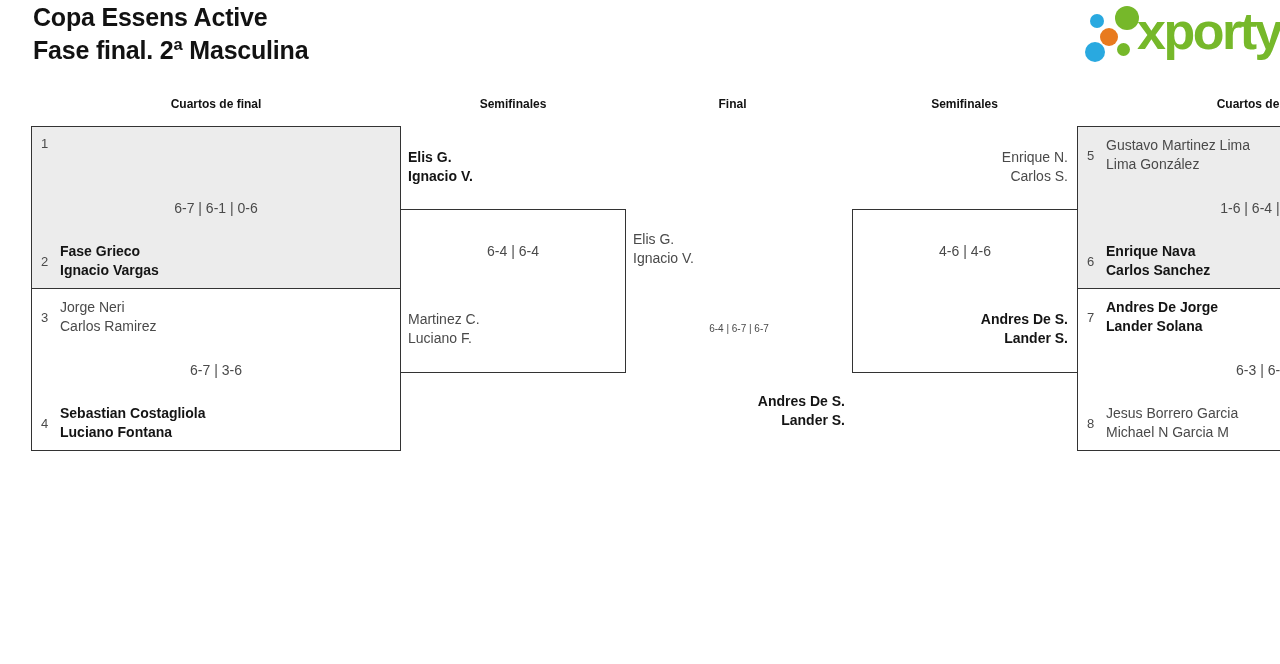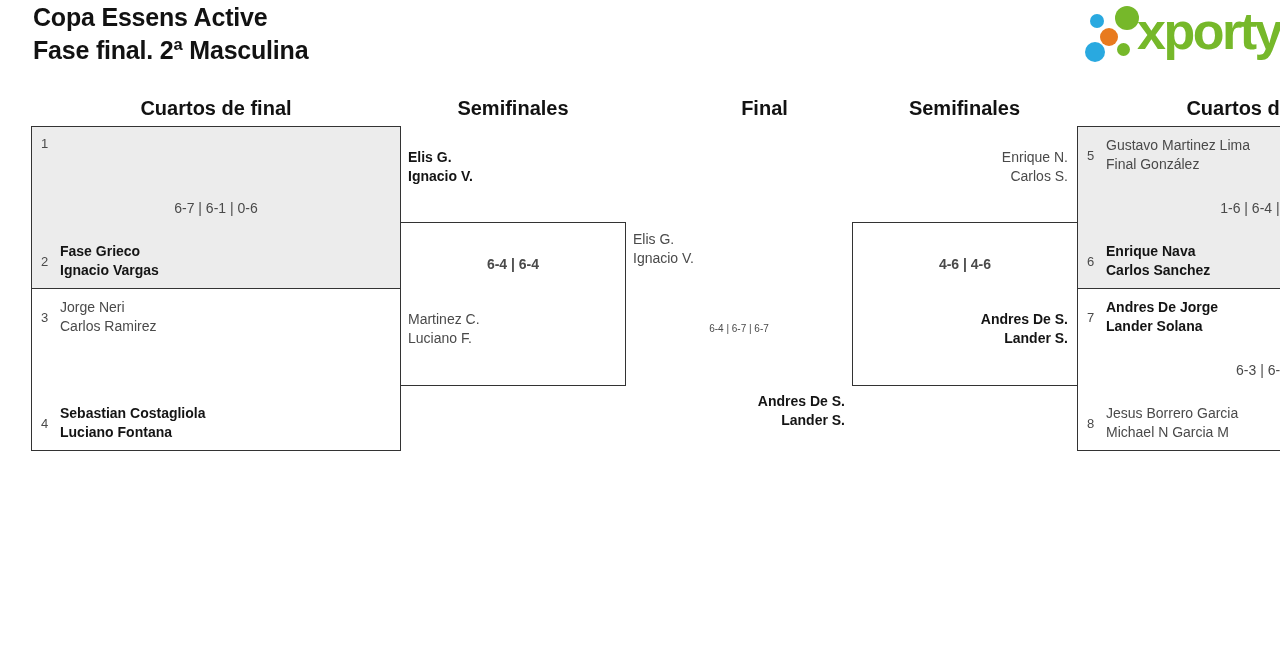--- a/index.html
+++ b/index.html
@@ -14,31 +14,31 @@
   .dot-blue-small{left:9px;top:14px;width:14px;height:14px;background:#29a9e0;}
   .dot-green-big{left:34px;top:6px;width:24px;height:24px;background:#76b82a;}
   .dot-orange{left:19px;top:28px;width:18px;height:18px;background:#e87a1e;}
   .dot-blue-big{left:4px;top:42px;width:20px;height:20px;background:#29a9e0;}
   .dot-green-small{left:36px;top:43px;width:13px;height:13px;background:#76b82a;}
   .logo-text{position:absolute;left:56px;top:-5px;font-size:52px;font-weight:700;
     letter-spacing:-2.5px;color:#76b82a;line-height:72px;}
 
   
   .round{position:absolute;top:97px;height:20px;text-align:center;
-    font-size:20px;font-weight:700;color:#121212;white-space:nowrap;}
-  .r1{left:0;width:370px;} .r2{left:370px;width:224px;} .r3{left:620px;width:227px;}
+    font-size:12px;font-weight:700;color:#121212;white-space:nowrap;}
+  .r1{left:0;width:370px;} .r2{left:370px;width:224px;} .r3{left:588px;width:227px;}
   .r4{left:821px;width:225px;} .r5{left:1046px;width:370px;}
 
   
   .box{position:absolute;box-sizing:border-box;border:1px solid #333;background:#fff;}
   .box.gray{background:#ececec;}
   .qf{width:370px;height:163px;}
   .qf-lt{left:0;top:126px;} .qf-lb{left:0;top:288px;}
   .qf-rt{left:1046px;top:126px;} .qf-rb{left:1046px;top:288px;}
-  .sf{width:225px;height:164px;top:222px;font-weight:bold;}
+  .sf{width:225px;height:164px;top:209px;}
   .sf-l{left:370px;border-left:none;}
   .sf-r{left:821px;border-right:none;}
 
   .team{position:absolute;left:0;right:0;padding:0 9px;display:flex;gap:5px;align-items:center;}
   .team.pos-top{top:9px;} .team.pos-bottom{bottom:8px;}
   .seed{flex:none;width:14px;font-size:13px;color:#4a4a4a;}
   .names{font-size:14px;line-height:19px;}
   .loser{color:#4a4a4a;font-weight:400;}
   .winner{color:#141414;font-weight:700;}
   .score{position:absolute;left:0;right:0;text-align:center;font-size:14px;
@@ -98,20 +98,21 @@
   </div>
 
   <div class="box qf qf-lb">
     <div class="team pos-top">
       <span class="seed">3</span>
       <div class="names loser">
         <div>Jorge Neri</div>
         <div>Carlos Ramirez</div>
       </div>
     </div>
+    <div class="score mid">6-7 | 3-6</div>
     <div class="team pos-bottom">
       <span class="seed">4</span>
       <div class="names winner">
         <div>Sebastian Costagliola</div>
         <div>Luciano Fontana</div>
       </div>
     </div>
   </div>
 
   <div class="box sf sf-l">
@@ -146,21 +147,21 @@
   <div class="flabel winner ta-r sfr-bottom">
     <div>Andres De S.</div>
     <div>Lander S.</div>
   </div>
 
   <div class="box qf qf-rt gray">
     <div class="team pos-top">
       <span class="seed">5</span>
       <div class="names loser">
         <div>Gustavo Martinez Lima</div>
-        <div>Final González</div>
+        <div>Lima González</div>
       </div>
     </div>
     <div class="score mid">1-6 | 6-4 | 4-6</div>
     <div class="team pos-bottom">
       <span class="seed">6</span>
       <div class="names winner">
         <div>Enrique Nava</div>
         <div>Carlos Sanchez</div>
       </div>
     </div>

